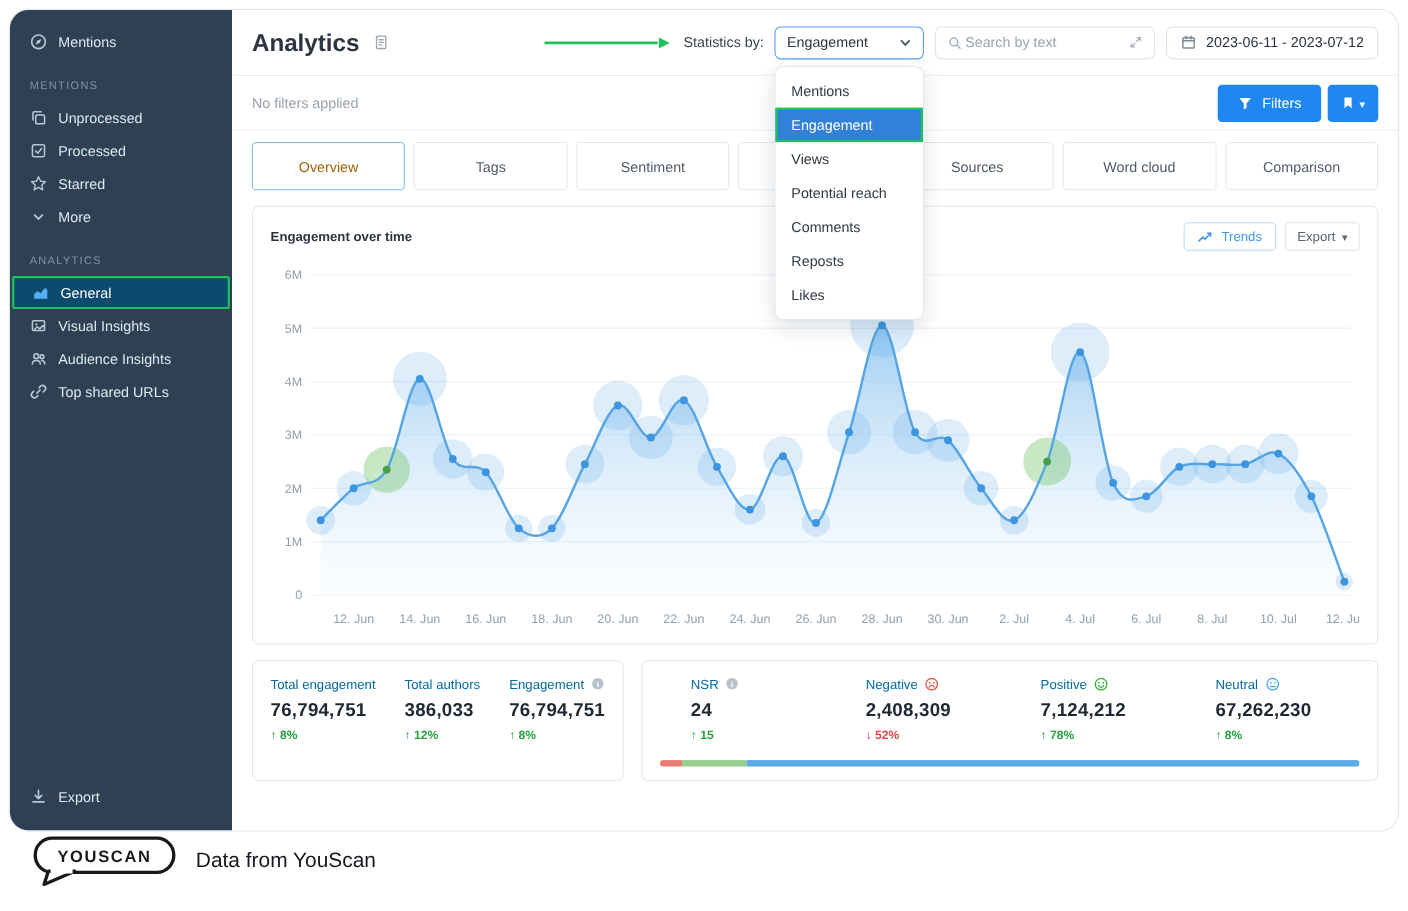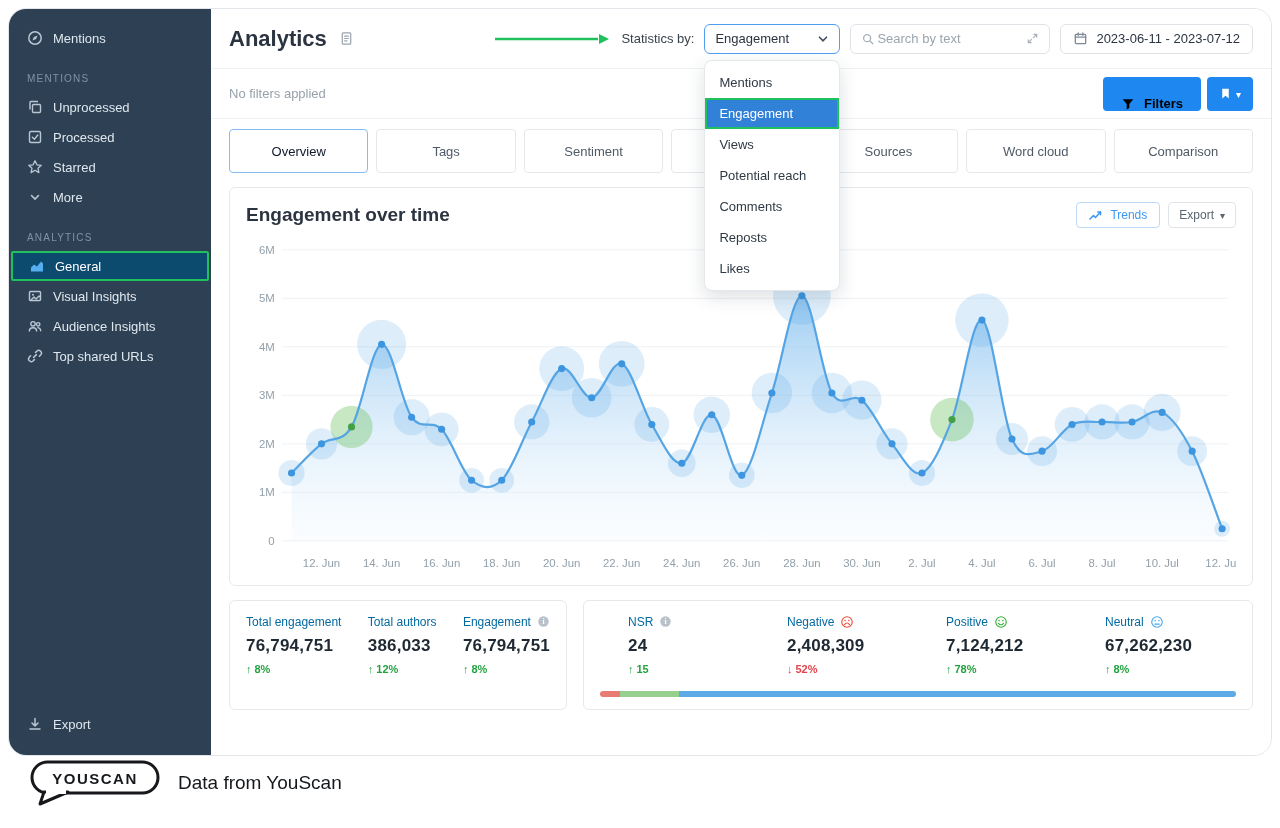--- a/index.html
+++ b/index.html
@@ -37,43 +37,43 @@
     display:flex; align-items:center; gap:2px; padding:0 10px; color:#9aa5ae; }
   .search-box input { border:none; outline:none; flex:1; min-width:0; font-size:13px;
     font-family:"Liberation Sans",sans-serif; color:#39434d; background:transparent; }
   .search-box input::placeholder { color:#9aa5ae; }
   .date-box { height:30px; border:1px solid #dfe3e7; border-radius:6px; display:flex;
     align-items:center; gap:8px; padding:0 12px; font-size:13px; color:#2b3440; cursor:pointer; }
 
   .filter-row { height:50px; display:flex; align-items:center; padding:0 18px; border-bottom:1px solid #eef1f4; }
   .no-filters { font-size:13px; color:#97a1ab; }
   .filter-actions { margin-left:auto; display:flex; gap:6px; }
-  .btn-filters { background:#1e87f0; color:#000000; height:34px; padding:0 18px; border:none;
-    border-radius:4px; display:flex; gap:9px; align-items:flex-end; font-size:13px; font-weight:700;
+  .btn-filters { background:#1e87f0; color:#ffffff; height:34px; padding:0 18px; border:none;
+    border-radius:4px; display:flex; gap:9px; align-items:center; font-size:13px; font-weight:400;
     font-family:"Liberation Sans",sans-serif; cursor:pointer; }
   .btn-bookmark { background:#1e87f0; color:#fff; height:34px; width:46px; border:none;
     border-radius:4px; display:flex; align-items:center; justify-content:center; gap:4px; cursor:pointer; }
   .caret::before { content:"\25BE"; font-size:10px; color:inherit; }
 
   .tabs-row { display:flex; gap:8px; padding:10px 18px 12px; }
   .tab { flex:1; height:44px; border:1px solid #e4e8ec; border-radius:4px; background:#fff;
     display:flex; align-items:center; justify-content:center; font-size:13px; color:#4e5a66; cursor:pointer; }
-  .tab.active { border-color:#85bdf3; color:#0f172a; }
+  .tab.active { border-color:#85bdf3; color:#a16207; }
 
   
   .stats-dropdown { position:absolute; top:36px; left:0; width:136px; background:#fff;
     border:1px solid #e4e8eb; border-radius:8px; box-shadow:0 6px 18px rgba(40,60,80,.16);
     padding:6px 0; z-index:100; }
   .dd-item { padding:8px 14px; font-size:13px; color:#2f3943; cursor:pointer; }
   .dd-item.selected { background:#3181d8; color:#fff; border:2px solid #1fc15c; padding:6px 12px; }
 
   
   .chart-card { margin:2px 18px 0; border:1px solid #e6e9ec; border-radius:6px; padding:14px 16px 6px; }
   .chart-head { display:flex; align-items:center; margin-bottom:4px; }
-  .chart-title { font-size:19px; font-weight:700; color:#2b3440; }
+  .chart-title { font-size:12px; font-weight:700; color:#2b3440; }
   .btn-trends { margin-left:auto; border:1px solid #bcdaf7; color:#3d97f2; background:#fff;
     border-radius:4px; height:26px; padding:0 12px; font-size:12px; display:flex; gap:7px;
     align-items:center; cursor:pointer; font-family:"Liberation Sans",sans-serif; }
   .btn-export-sm { margin-left:8px; border:1px solid #e0e4e8; color:#5a6570; background:#fff;
     border-radius:4px; height:26px; padding:0 10px; font-size:12px; display:flex; gap:6px;
     align-items:center; cursor:pointer; font-family:"Liberation Sans",sans-serif; }
   #engagement-chart { width:100%; display:block; }
   #engagement-chart .ax { fill:#93a0ab; font-size:11.5px; font-family:"Liberation Sans",sans-serif; }
 
   

